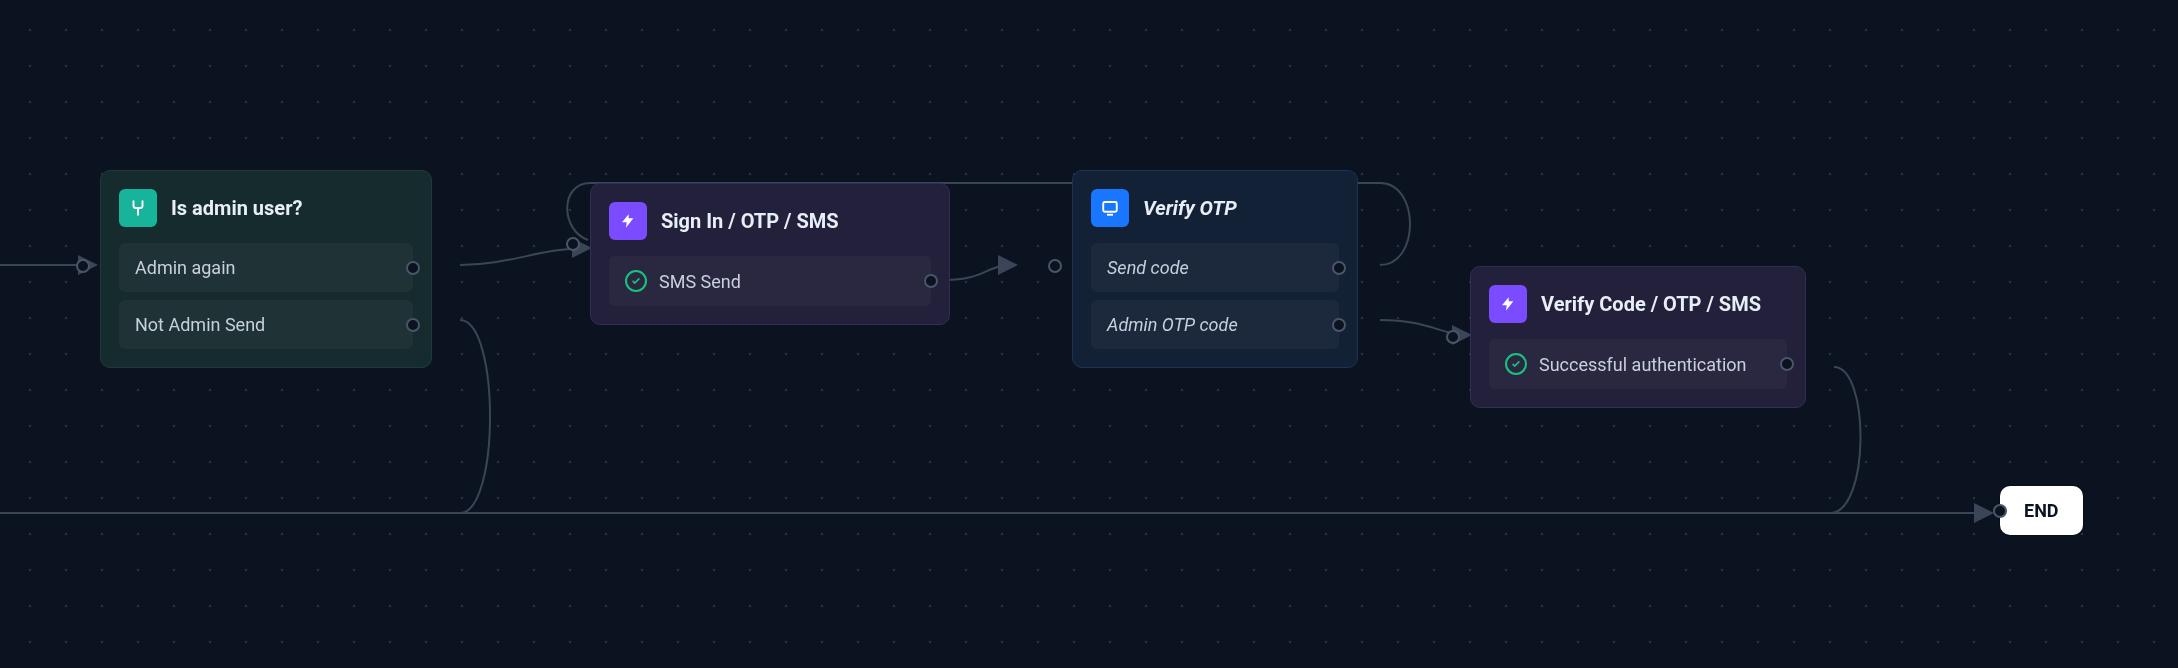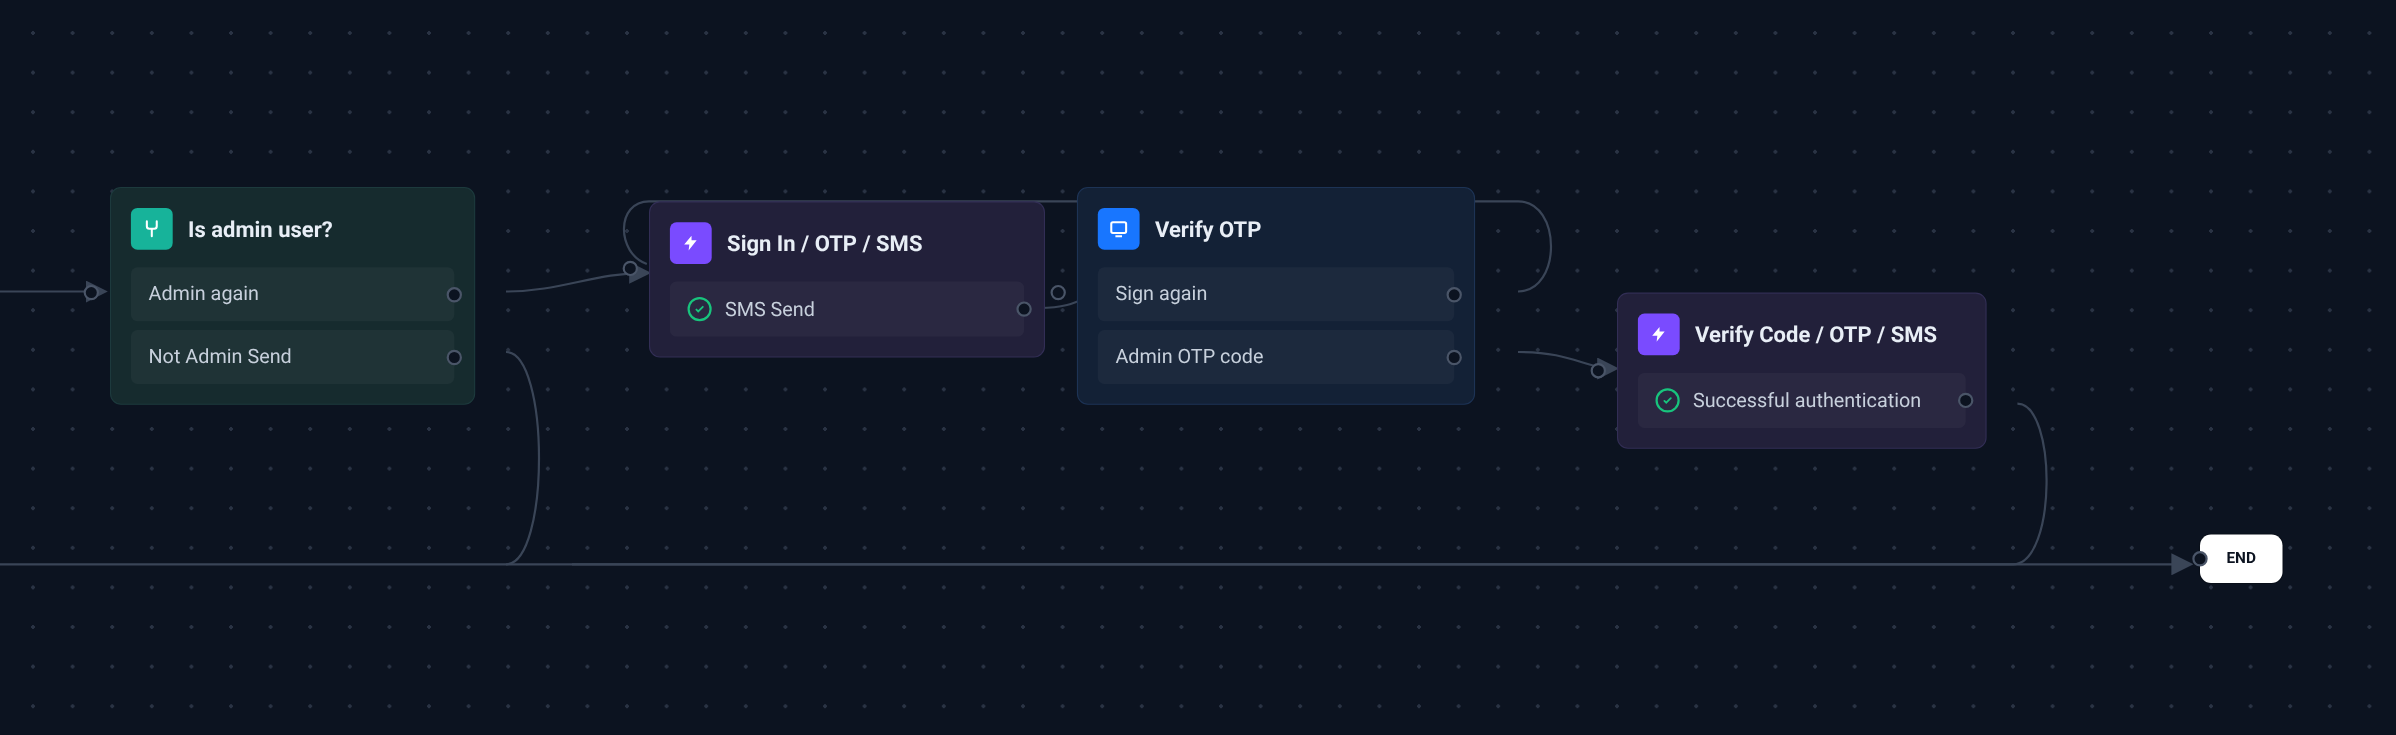--- a/index.html
+++ b/index.html
@@ -64,21 +64,21 @@
   .node.blue .icon-box{background:#1876ff;color:#fff;}
   .check{
     width:18px;height:18px;border:2px solid #18c47d;border-radius:50%;
     display:inline-flex;align-items:center;justify-content:center;
     color:#18c47d;font-size:12px;flex-shrink:0;
   }
   
   .end-node{
     position:absolute;
     background:#fff;color:#0c1320;
-    font-weight:700;font-size:14px;
+    font-weight:700;font-size:18px;
     padding:14px 24px;border-radius:10px;
     box-shadow:0 0 0 1px rgba(0,0,0,0.2);
   }
   
   svg.edges{position:absolute;inset:0;pointer-events:none;}
   svg.edges path{stroke:#3a4557;stroke-width:2;fill:none;}
   svg.edges polygon{fill:#3a4557;}
 </style>
 </head>
 <body>
@@ -144,33 +144,33 @@
       <span class="check">
         <svg width="10" height="10" viewBox="0 0 24 24" fill="none" stroke="#18c47d" stroke-width="4" stroke-linecap="round">
             <path d="M5 13l4 4L19 7"></path>
           </svg>
       </span>
       <span>SMS Send</span>
       <span class="port out"></span>
     </div>
   </div>
 
-  <div class="node blue" style="left:979px;top:170px;width:362px;">
+  <div class="node blue" style="left:1072px;top:170px;width:286px;font-style:italic;">
     <div class="node-header">
       <span class="port in" style="left:-25px;top:95px;"></span>
       <div class="icon-box">
         <svg width="18" height="18" viewBox="0 0 24 24" fill="none" stroke="#fff" stroke-width="2.5">
             <rect x="3" y="4" width="18" height="13" rx="2"></rect>
             <path d="M8 21h8"></path>
           </svg>
       </div>
       <span>Verify OTP</span>
     </div>
     <div class="row">
-      <span>Sign again</span>
+      <span>Send code</span>
       <span class="port out"></span>
     </div>
     <div class="row">
       <span>Admin OTP code</span>
       <span class="port out"></span>
     </div>
   </div>
 
   <div class="node purple" style="left:1470px;top:266px;width:336px;">
     <div class="node-header">

